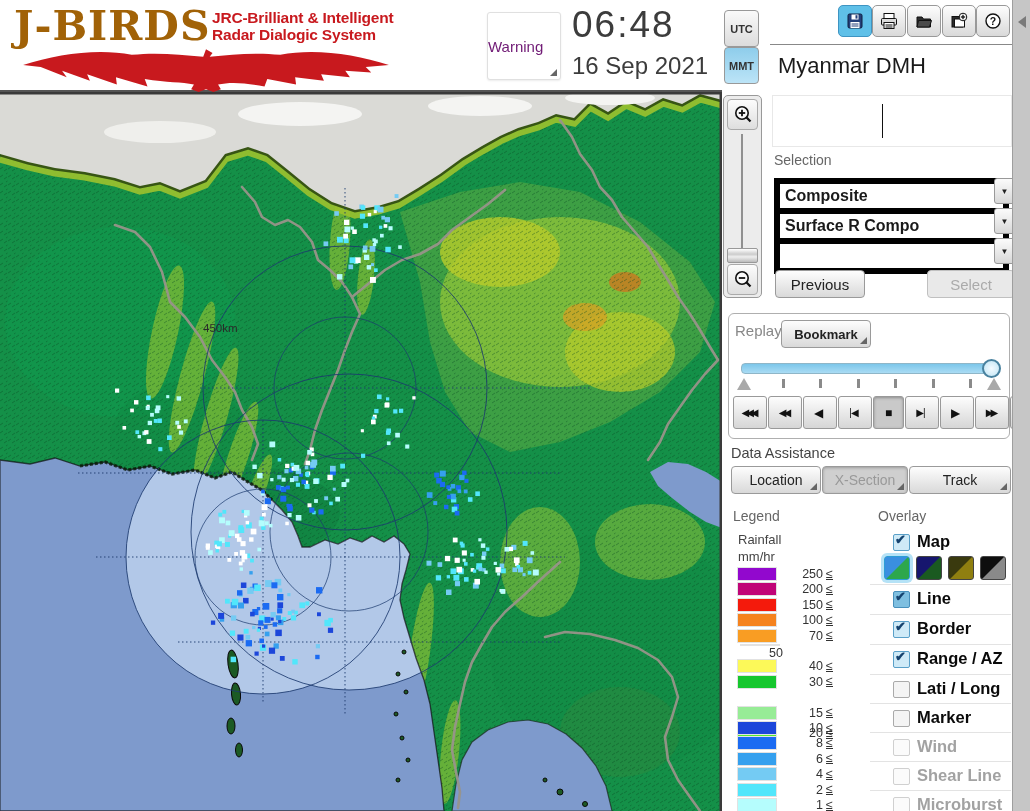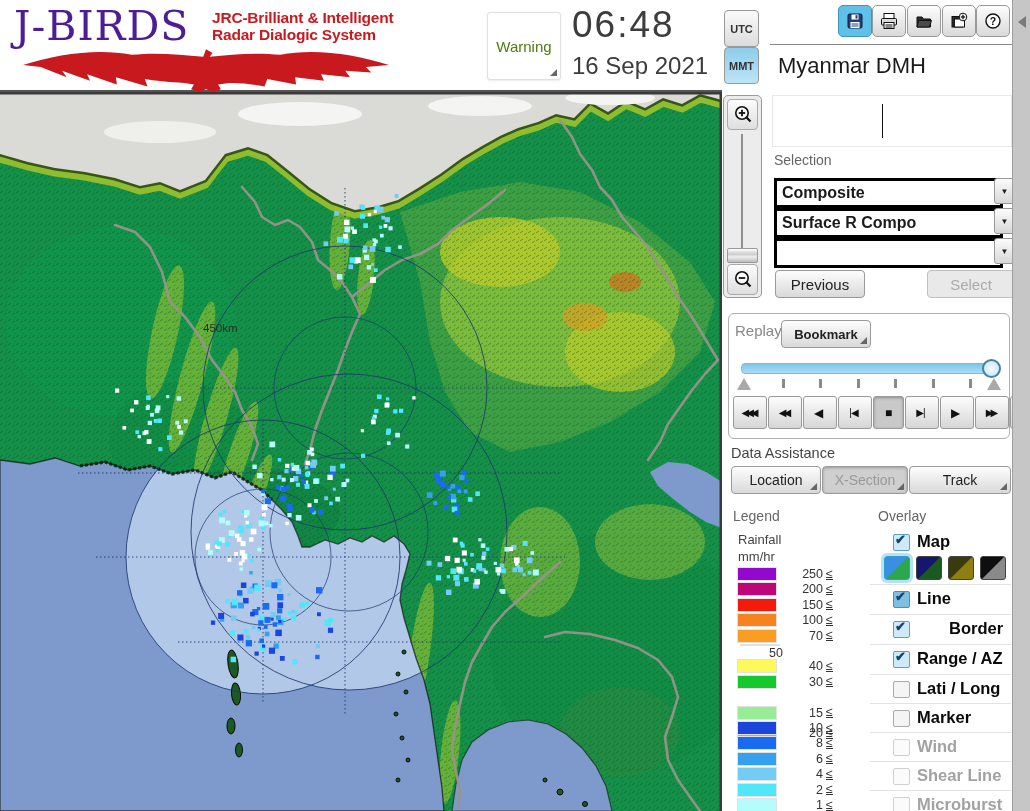--- a/index.html
+++ b/index.html
@@ -1,39 +1,39 @@
 <!DOCTYPE html>
 <html><head>
 <meta charset="utf-8">
 <style>
   html,body{margin:0;padding:0;background:#888;}
   .app{position:relative;width:1030px;height:811px;background:#fff;font-family:"Liberation Sans",sans-serif;overflow:hidden;}
 
   
   .header{position:absolute;left:0;top:0;width:722px;height:90px;background:#fff;border-bottom:2px solid #555;}
-  .logo-title{position:absolute;left:14px;top:2px;font-family:"DejaVu Serif","Liberation Serif",serif;font-weight:normal;font-size:41px;color:#4c1d95;letter-spacing:1px;}
+  .logo-title{position:absolute;left:14px;top:2px;font-family:"DejaVu Serif","Liberation Serif",serif;font-weight:bold;font-size:41px;color:#a16207;letter-spacing:1px;}
   .logo-tag{position:absolute;left:212px;top:9px;font-size:15.5px;font-weight:bold;color:#C8191E;line-height:1.1;letter-spacing:-0.2px;}
   .logo-eagle{position:absolute;left:6px;top:40px;}
-  .warn-btn{position:absolute;left:487px;top:12px;width:72px;height:66px;background:#fff;border:1px solid #E0E0E0;border-radius:3px;color:#4d7c0f;font-size:15px;display:flex;align-items:center;justify-content:center;box-shadow:0 1px 2px rgba(0,0,0,.08);}
+  .warn-btn{position:absolute;left:487px;top:12px;width:72px;height:66px;background:#fff;border:1px solid #E0E0E0;border-radius:3px;color:#701a75;font-size:15px;display:flex;align-items:center;justify-content:flex-start;box-shadow:0 1px 2px rgba(0,0,0,.08);}
   .fold{position:absolute;right:3px;bottom:3px;width:0;height:0;border-left:7px solid transparent;border-bottom:7px solid #666;}
   .clock-time{position:absolute;left:572px;top:4px;font-size:37px;color:#3C3C3C;letter-spacing:2px;}
   .clock-date{position:absolute;left:572px;top:52px;font-size:24px;color:#3C3C3C;}
   .tz-btn{position:absolute;left:724px;width:33px;height:35px;border:1px solid #999;border-radius:4px;font-size:11px;font-weight:bold;color:#333;display:flex;align-items:center;justify-content:center;background:linear-gradient(#FAFAFA,#DCDCDC);z-index:5;}
   .tz-btn.sel{background:linear-gradient(#8ECDEB,#BCE4F7);}
 
   
   .right-col{position:absolute;left:722px;top:0;width:290px;height:811px;background:#fff;}
   .tool-btn{position:absolute;top:5px;width:32px;height:30px;border:1px solid #999;border-radius:5px;background:linear-gradient(#FDFDFD,#D9D9D9);display:flex;align-items:center;justify-content:center;}
   .tool-btn.active{background:#5FC0E8;border-color:#3E94C2;}
   .tool-divider{position:absolute;left:48px;right:0;top:44px;border-top:1px solid #888;}
   .station-title{position:absolute;left:56px;top:53px;font-size:22px;color:#1A1A1A;text-align:center;}
   .cursor-box{position:absolute;left:50px;top:95px;width:238px;height:50px;background:#fff;border:1px solid #E8E8E8;}
   .cursor-line{position:absolute;left:46%;top:8px;width:1px;height:34px;background:#111;}
   .sec-label{position:absolute;font-size:14px;color:#666;}
-  .dd{position:absolute;left:52px;width:218px;height:24px;background:#fff;border:3px solid #000000;font-size:16px;font-weight:bold;color:#1A1A1A;line-height:24px;padding-left:5px;}
+  .dd{position:absolute;left:52px;width:218px;height:24px;background:#fff;border:6px solid #000000;font-size:16px;font-weight:bold;color:#1A1A1A;line-height:24px;padding-left:5px;}
   .dd-btn{position:absolute;left:272px;width:19px;height:24px;border:1px solid #999;border-radius:3px;background:linear-gradient(#FBFBFB,#D8D8D8);font-size:8px;color:#222;display:flex;align-items:center;justify-content:center;}
   .btn{border:1px solid #9A9A9A;border-radius:4px;background:linear-gradient(#FDFDFD,#D9D9D9);font-size:15px;color:#222;display:flex;align-items:center;justify-content:center;position:absolute;font-family:"Liberation Sans",sans-serif;}
   .btn.disabled{background:#E9E9E9;color:#AAA;border-color:#C0C0C0;}
   .btn.pressed{background:#CFCFCF;color:#999;box-shadow:inset 0 1px 3px rgba(0,0,0,.25);}
 
   
   .replay-box{position:absolute;left:6px;top:313px;width:280px;height:124px;border:1px solid #AFAFAF;border-radius:6px;}
   .replay-label{position:absolute;left:6px;top:8px;font-size:15px;color:#888;}
   .seg{position:absolute;left:148px;top:7px;width:130px;height:25px;border:1px solid #8A8A8A;border-radius:4px;overflow:hidden;display:flex;}
   .seg div{flex:1;display:flex;align-items:center;justify-content:center;font-size:14px;color:#222;background:linear-gradient(#FDFDFD,#E2E2E2);}
@@ -784,21 +784,21 @@
     <div class="mstyles">
       <span class="mstyle sel" style="background: linear-gradient(135deg, rgb(58, 143, 224) 49%, rgb(45, 167, 76) 51%);"></span>
       <span class="mstyle" style="background: linear-gradient(135deg, rgb(22, 22, 110) 49%, rgb(26, 90, 32) 51%);"></span>
       <span class="mstyle" style="background: linear-gradient(135deg, rgb(58, 58, 14) 49%, rgb(143, 127, 16) 51%);"></span>
       <span class="mstyle" style="background: linear-gradient(135deg, rgb(14, 14, 14) 49%, rgb(138, 138, 138) 51%);"></span>
     </div>
     <div class="ov-row checked dark" style="top:584px;">
       <span class="cb"></span>
         <span class="ov-lab">Line</span>
     </div>
-    <div class="ov-row checked" style="top:614px;gap:32px;">
+    <div class="ov-row checked" style="top:614px;">
       <span class="cb"></span>
         <span class="ov-lab">Border</span>
     </div>
     <div class="ov-row checked" style="top:644px;">
       <span class="cb"></span>
         <span class="ov-lab">Range / AZ</span>
     </div>
     <div class="ov-row unchecked" style="top:674px;">
       <span class="cb"></span>
         <span class="ov-lab">Lati / Long</span>

